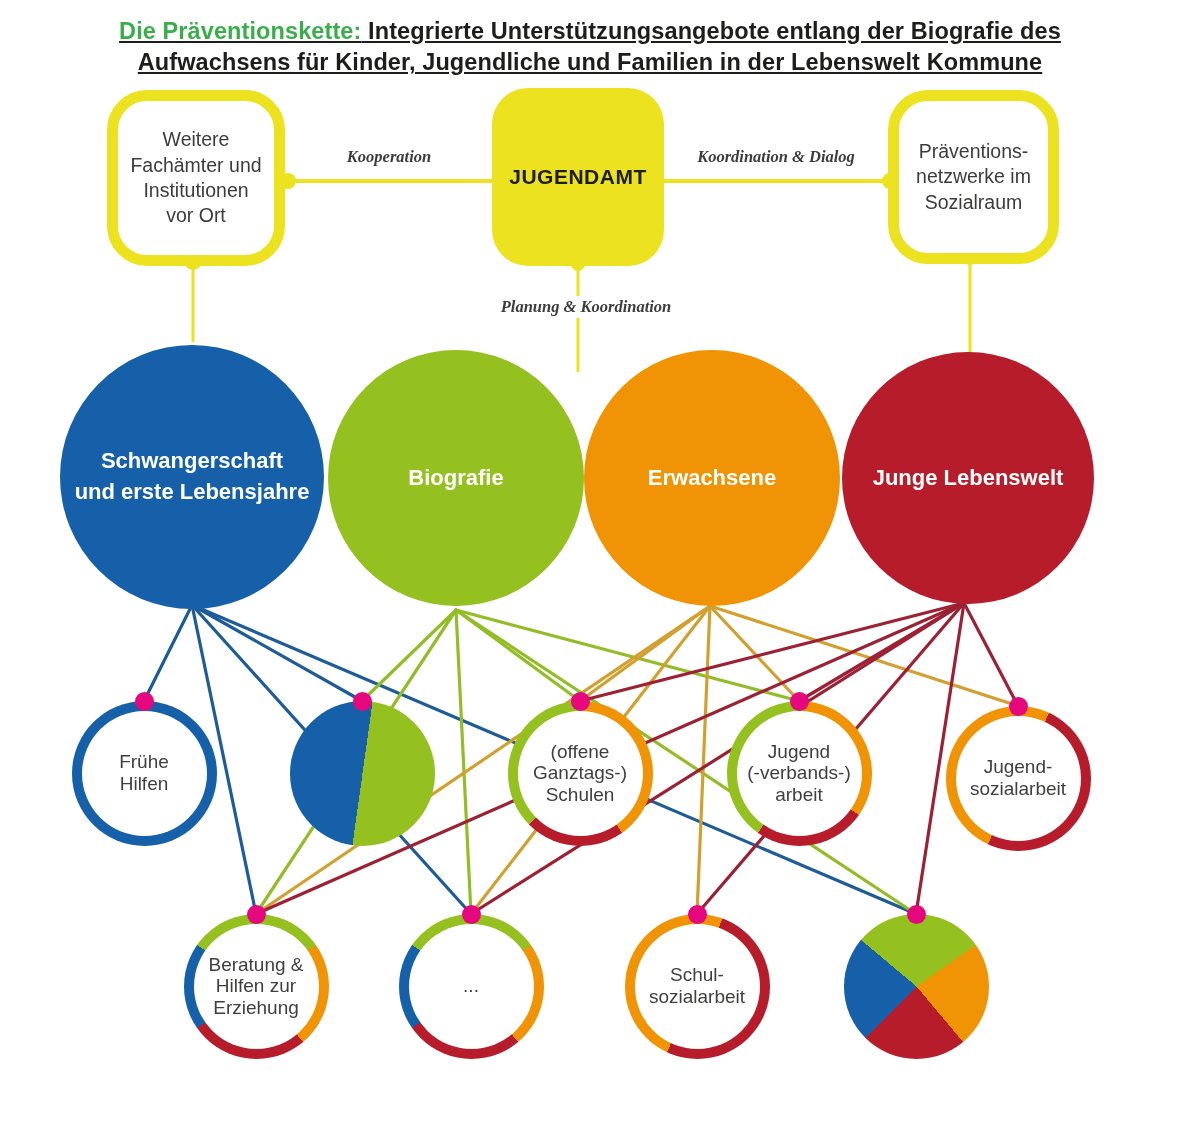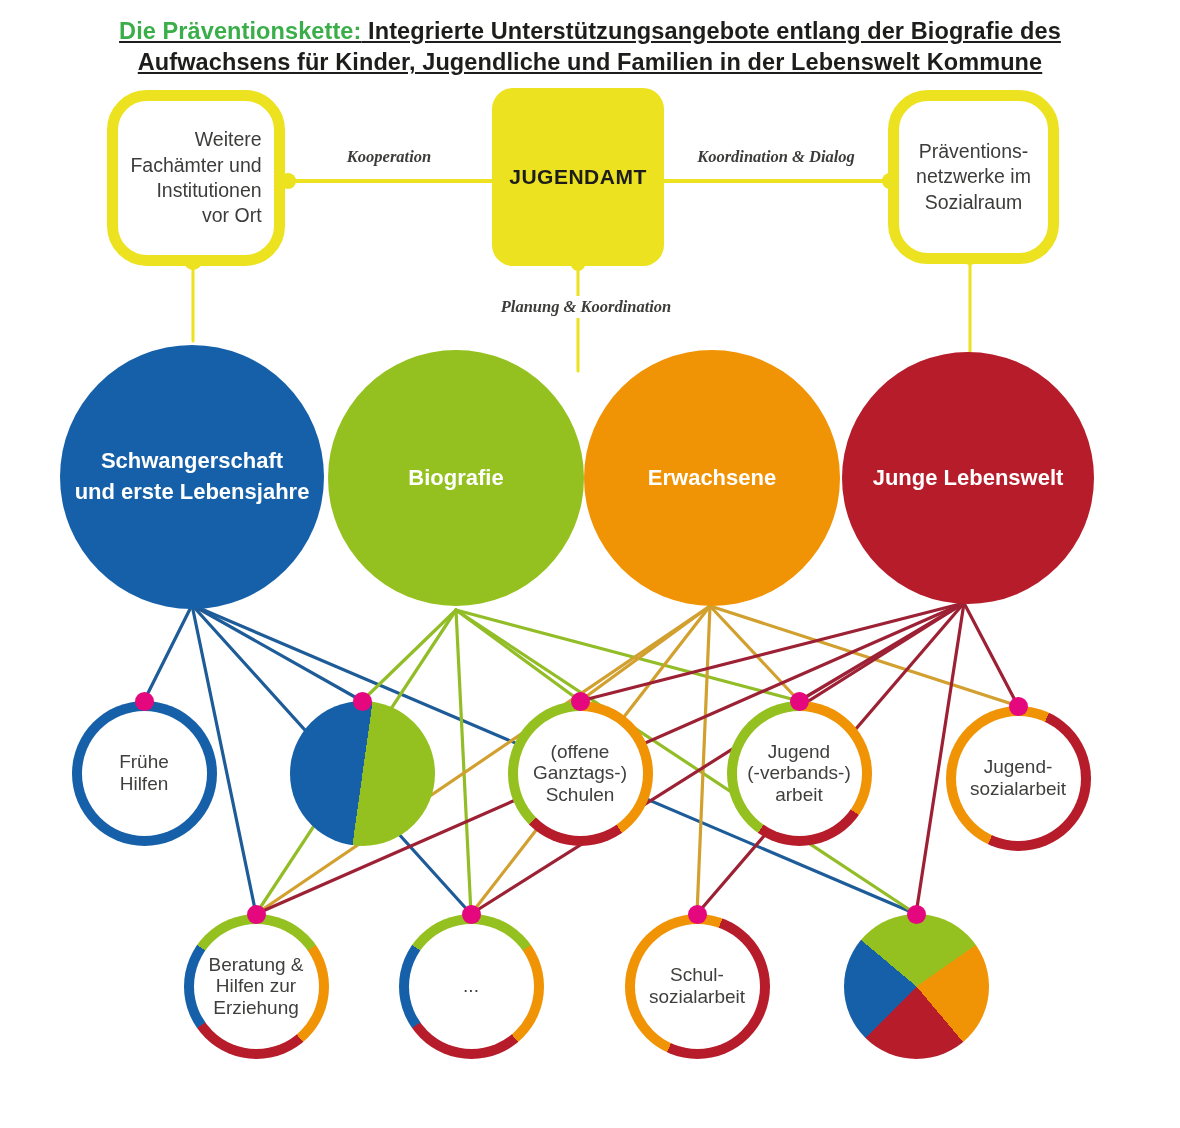--- a/index.html
+++ b/index.html
@@ -80,25 +80,25 @@
       <line x1="710" y1="606" x2="471" y2="914" stroke="#d2a02f" stroke-width="3.2" stroke-linecap="round"></line>
       <line x1="964" y1="603" x2="580" y2="701" stroke="#9d2134" stroke-width="3.2" stroke-linecap="round"></line>
       <line x1="964" y1="603" x2="799" y2="701" stroke="#9d2134" stroke-width="3.2" stroke-linecap="round"></line>
       <line x1="964" y1="603" x2="1018" y2="706" stroke="#9d2134" stroke-width="3.2" stroke-linecap="round"></line>
       <line x1="964" y1="603" x2="697" y2="914" stroke="#9d2134" stroke-width="3.2" stroke-linecap="round"></line>
       <line x1="964" y1="603" x2="256" y2="914" stroke="#9d2134" stroke-width="3.2" stroke-linecap="round"></line>
       <line x1="964" y1="603" x2="471" y2="914" stroke="#9d2134" stroke-width="3.2" stroke-linecap="round"></line>
       <line x1="964" y1="603" x2="916" y2="914" stroke="#9d2134" stroke-width="3.2" stroke-linecap="round"></line>
     </svg>
 
-  <div class="topbox outlined" style="left:107px;top:90px;width:178px;height:176px;text-align:right;">
+  <div class="topbox outlined" style="left:107px;top:90px;width:178px;height:176px;">
     <div>Weitere<br>Fachämter und<br>Institutionen<br>vor Ort</div>
   </div>
 
-  <div class="topbox filled" style="left:492px;top:88px;width:172px;height:178px;background:#ece21f;border-radius:21px;">
+  <div class="topbox filled" style="left:492px;top:88px;width:172px;height:178px;background:#ece21f;">
     <div>JUGENDAMT</div>
   </div>
 
   <div class="topbox outlined" style="left:888px;top:90px;width:171px;height:174px;">
     <div>Präventions-<br>netzwerke im<br>Sozialraum</div>
   </div>
 
   <div class="edge-label" style="left:389px;top:147px;">Kooperation</div>
   <div class="edge-label" style="left:776px;top:147px;">Koordination &amp; Dialog</div>
   <div class="edge-label boxed" style="left:586px;top:296px;">Planung &amp; Koordination</div>

